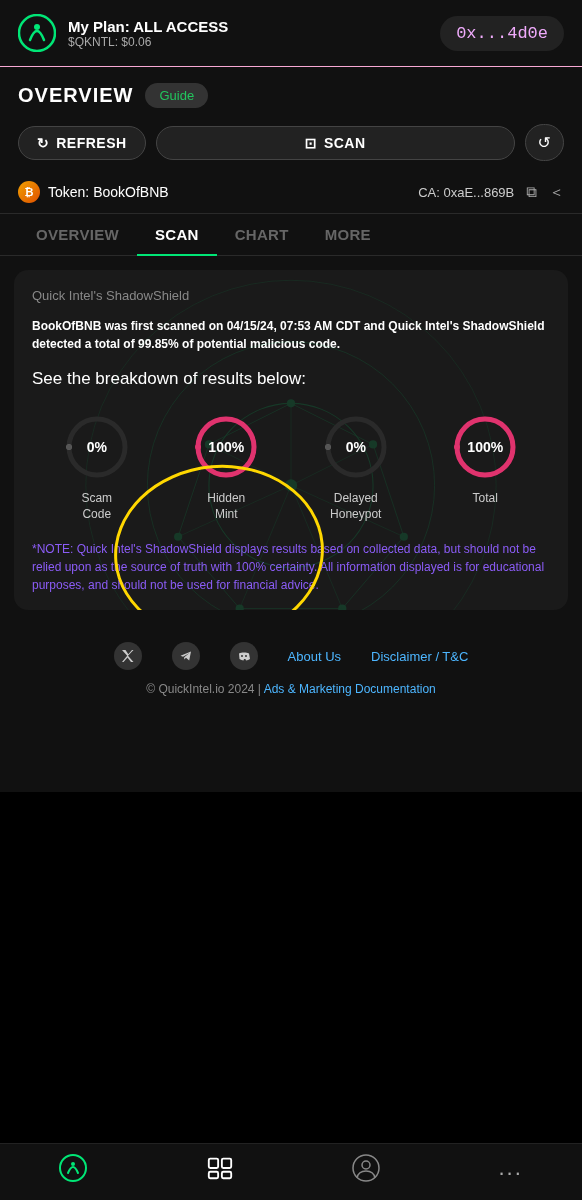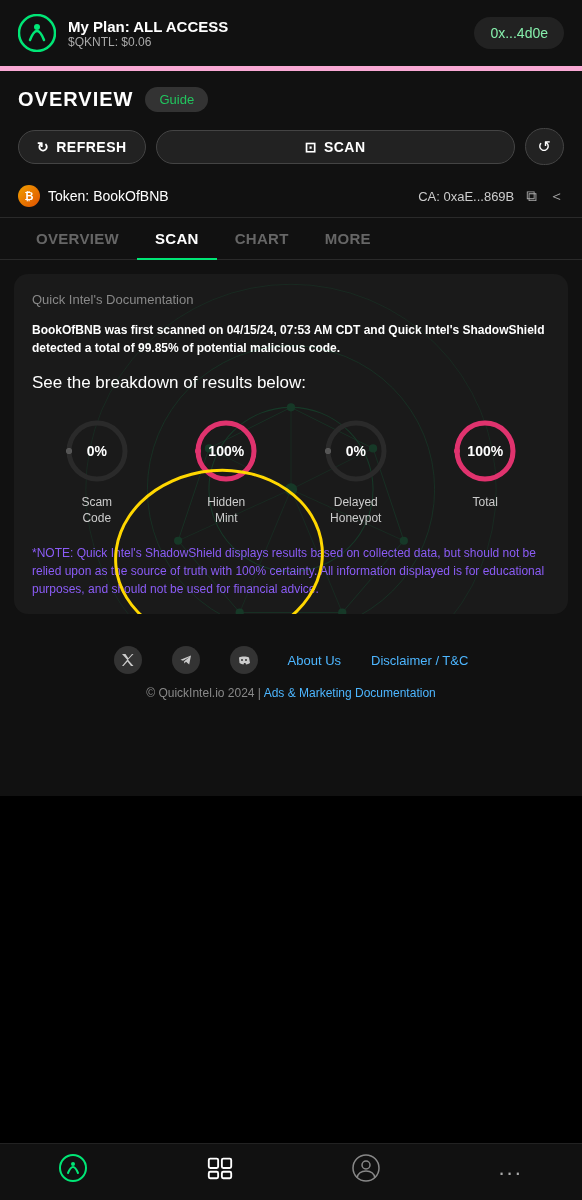--- a/index.html
+++ b/index.html
@@ -13,21 +13,21 @@
       overflow-x: hidden;
     }
 
     
     .header {
       background: #111;
       display: flex;
       align-items: center;
       justify-content: space-between;
       padding: 14px 18px;
-      border-bottom: 5px solid #f9a8d4;
+      border-bottom: 1px solid #f9a8d4;
     }
     .header-left {
       display: flex;
       align-items: center;
       gap: 12px;
     }
     .logo-icon {
       width: 38px;
       height: 38px;
     }
@@ -37,25 +37,26 @@
       font-size: 15px;
       color: #fff;
     }
     .header-price {
       font-size: 12px;
       color: #aaa;
     }
     .wallet-btn {
       background: #222;
       border: none;
-      color: #86efac;
+      color: #f0abfc;
       border-radius: 20px;
       padding: 8px 16px;
-      font-size: 14px;
-      cursor: pointer;
+      font-size: 17px;
+      cursor: pointer;
+      font-family: Liberation Mono, monospace;
     }
 
     
     .main {
       background: #111;
       padding: 0;
     }
 
     
     .overview-header {
@@ -455,21 +456,21 @@
         <line x1="270" y1="130" x2="270" y2="210" stroke="#00e676" stroke-width="0.5"></line>
         <line x1="350" y1="170" x2="270" y2="210" stroke="#00e676" stroke-width="0.5"></line>
         <line x1="380" y1="260" x2="270" y2="210" stroke="#00e676" stroke-width="0.5"></line>
         <line x1="320" y1="330" x2="270" y2="210" stroke="#00e676" stroke-width="0.5"></line>
         <line x1="220" y1="330" x2="270" y2="210" stroke="#00e676" stroke-width="0.5"></line>
         <line x1="160" y1="260" x2="270" y2="210" stroke="#00e676" stroke-width="0.5"></line>
         <line x1="190" y1="170" x2="270" y2="210" stroke="#00e676" stroke-width="0.5"></line>
         <circle cx="270" cy="210" r="6" fill="#00e676"></circle>
       </svg>
 
-      <div class="shield-label">Quick Intel's Documentation</div>
+      <div class="shield-label">Quick Intel's ShadowShield</div>
 
       <div class="scan-description">BookOfBNB was first scanned on 04/15/24, 07:53 AM CDT and Quick Intel's ShadowShield detected a total of 99.85% of potential malicious code.</div>
 
       <div class="breakdown-text">See the breakdown of results below:</div>
 
       <div class="metrics-row" id="metrics-row">
 
       <div class="metric-item">
             <div class="donut-wrapper">
       <svg width="72" height="72" viewBox="0 0 72 72">

